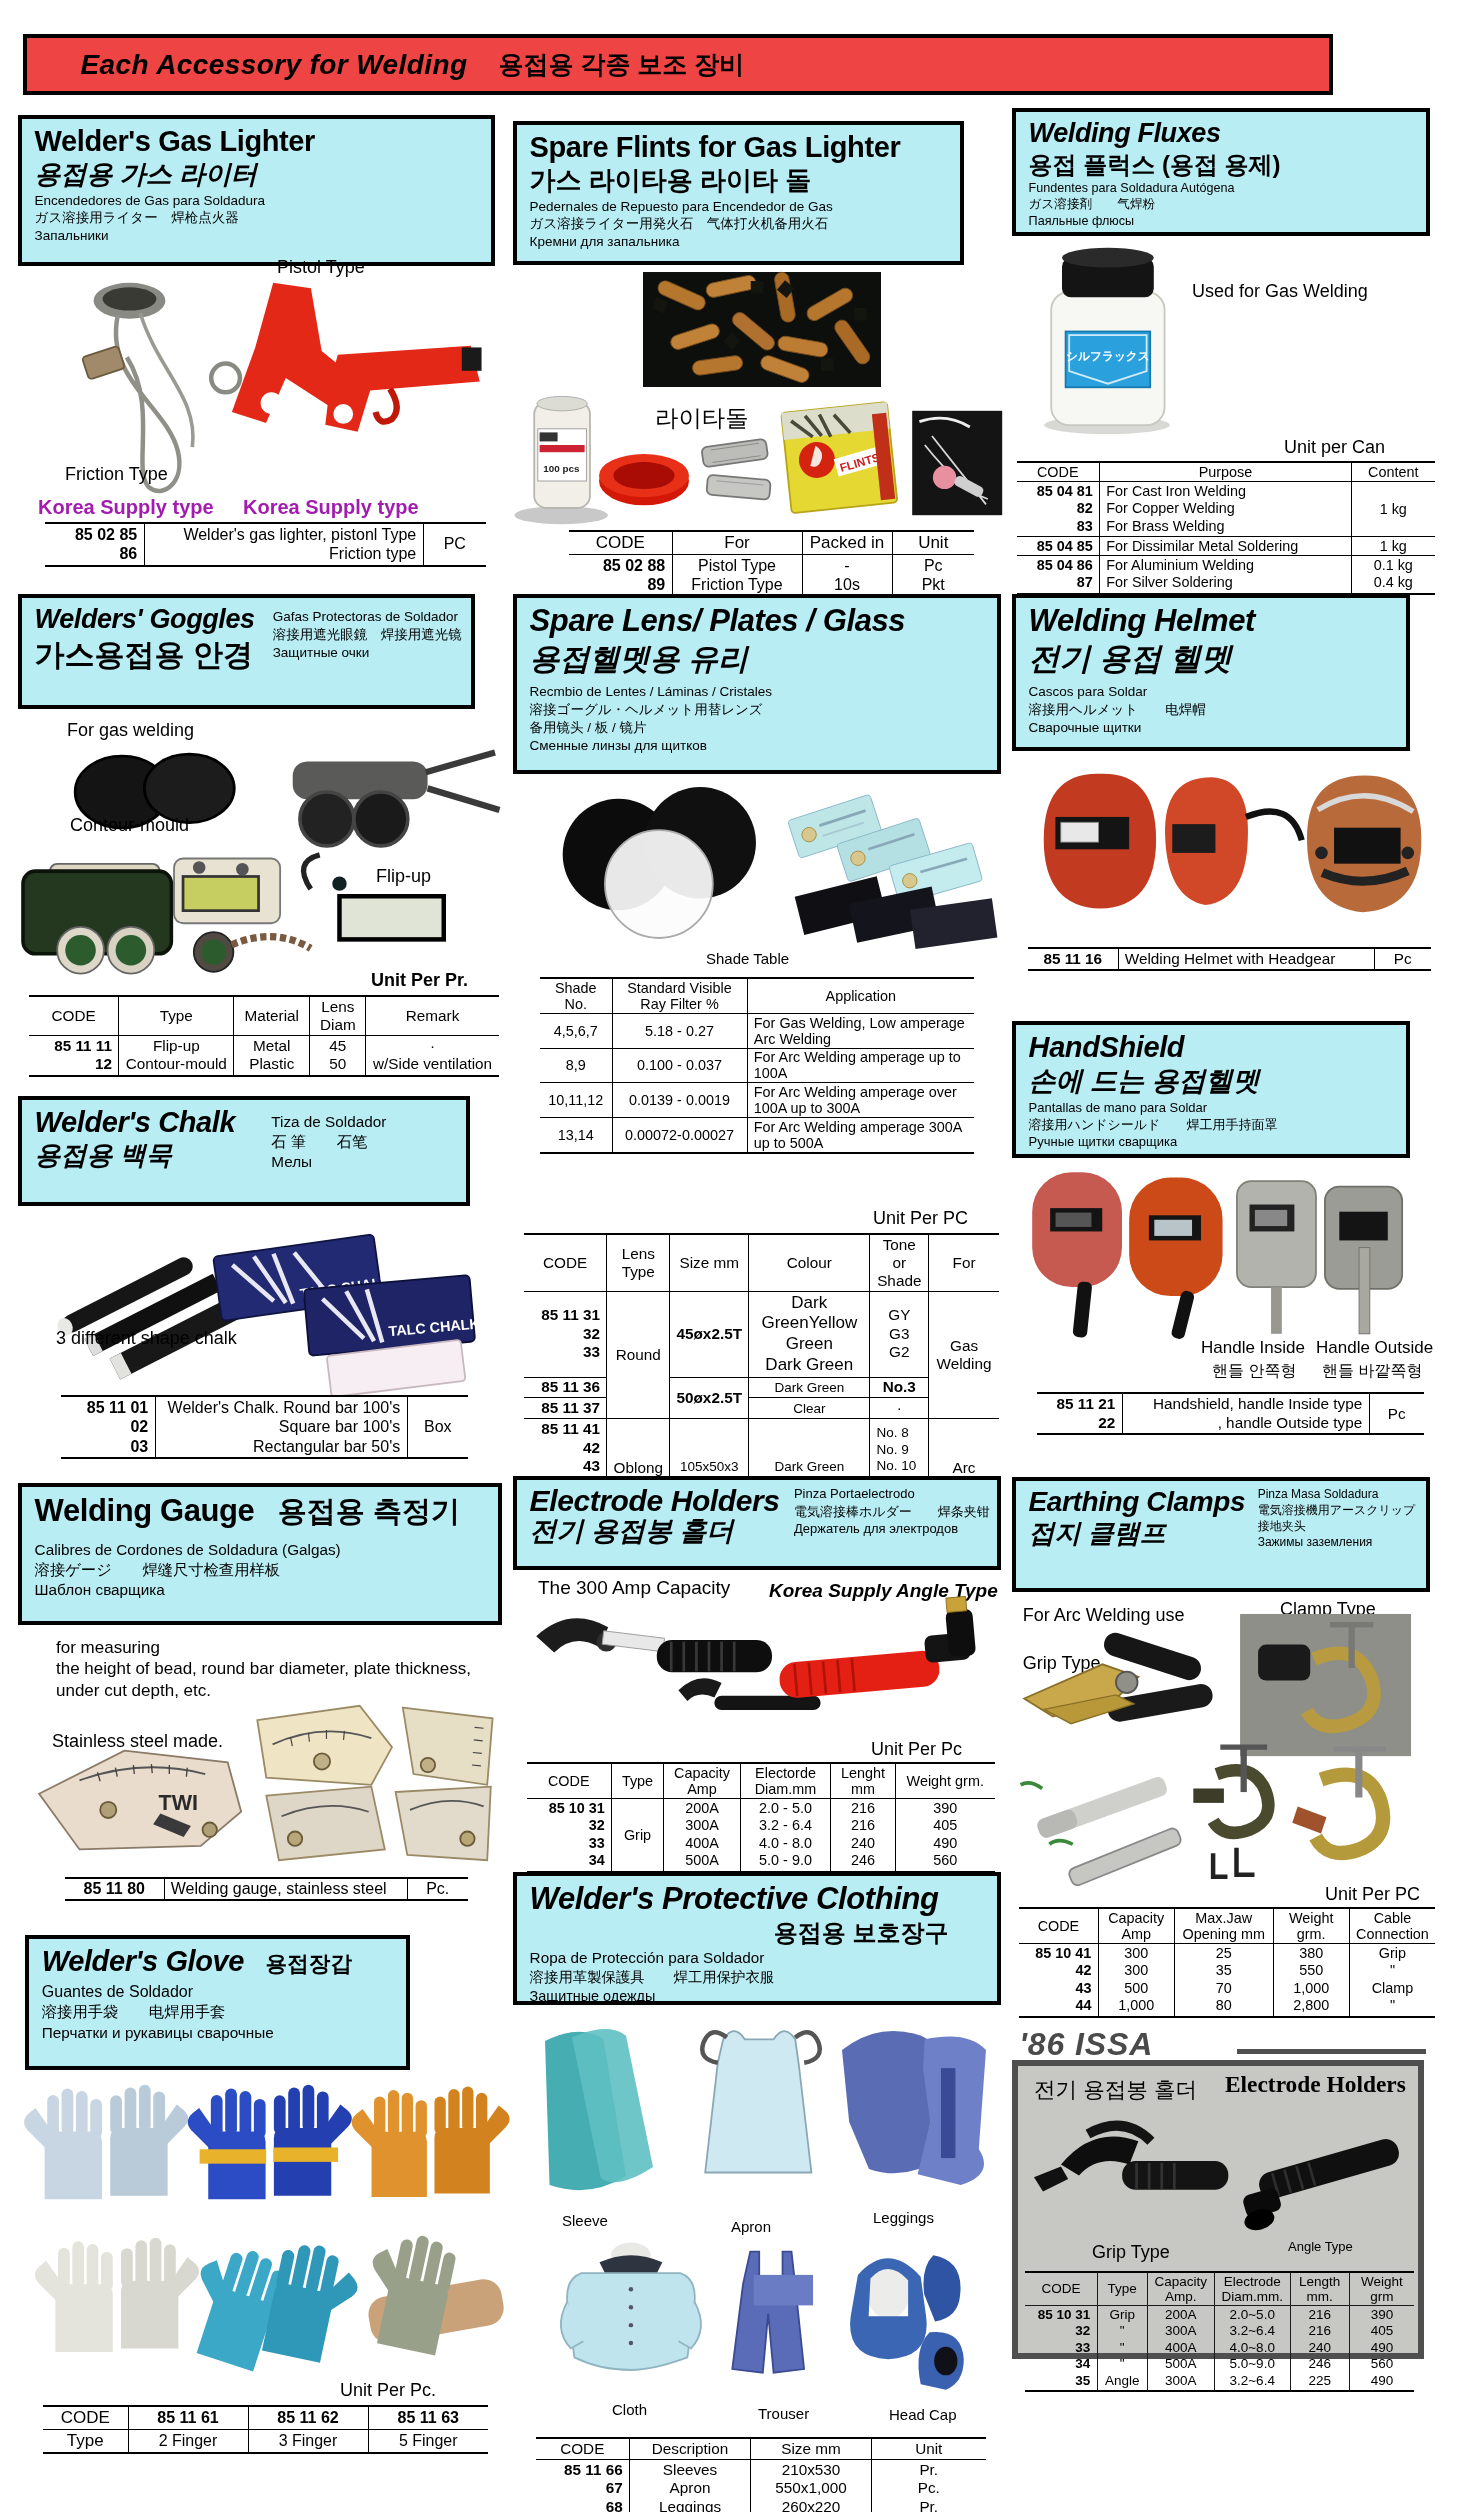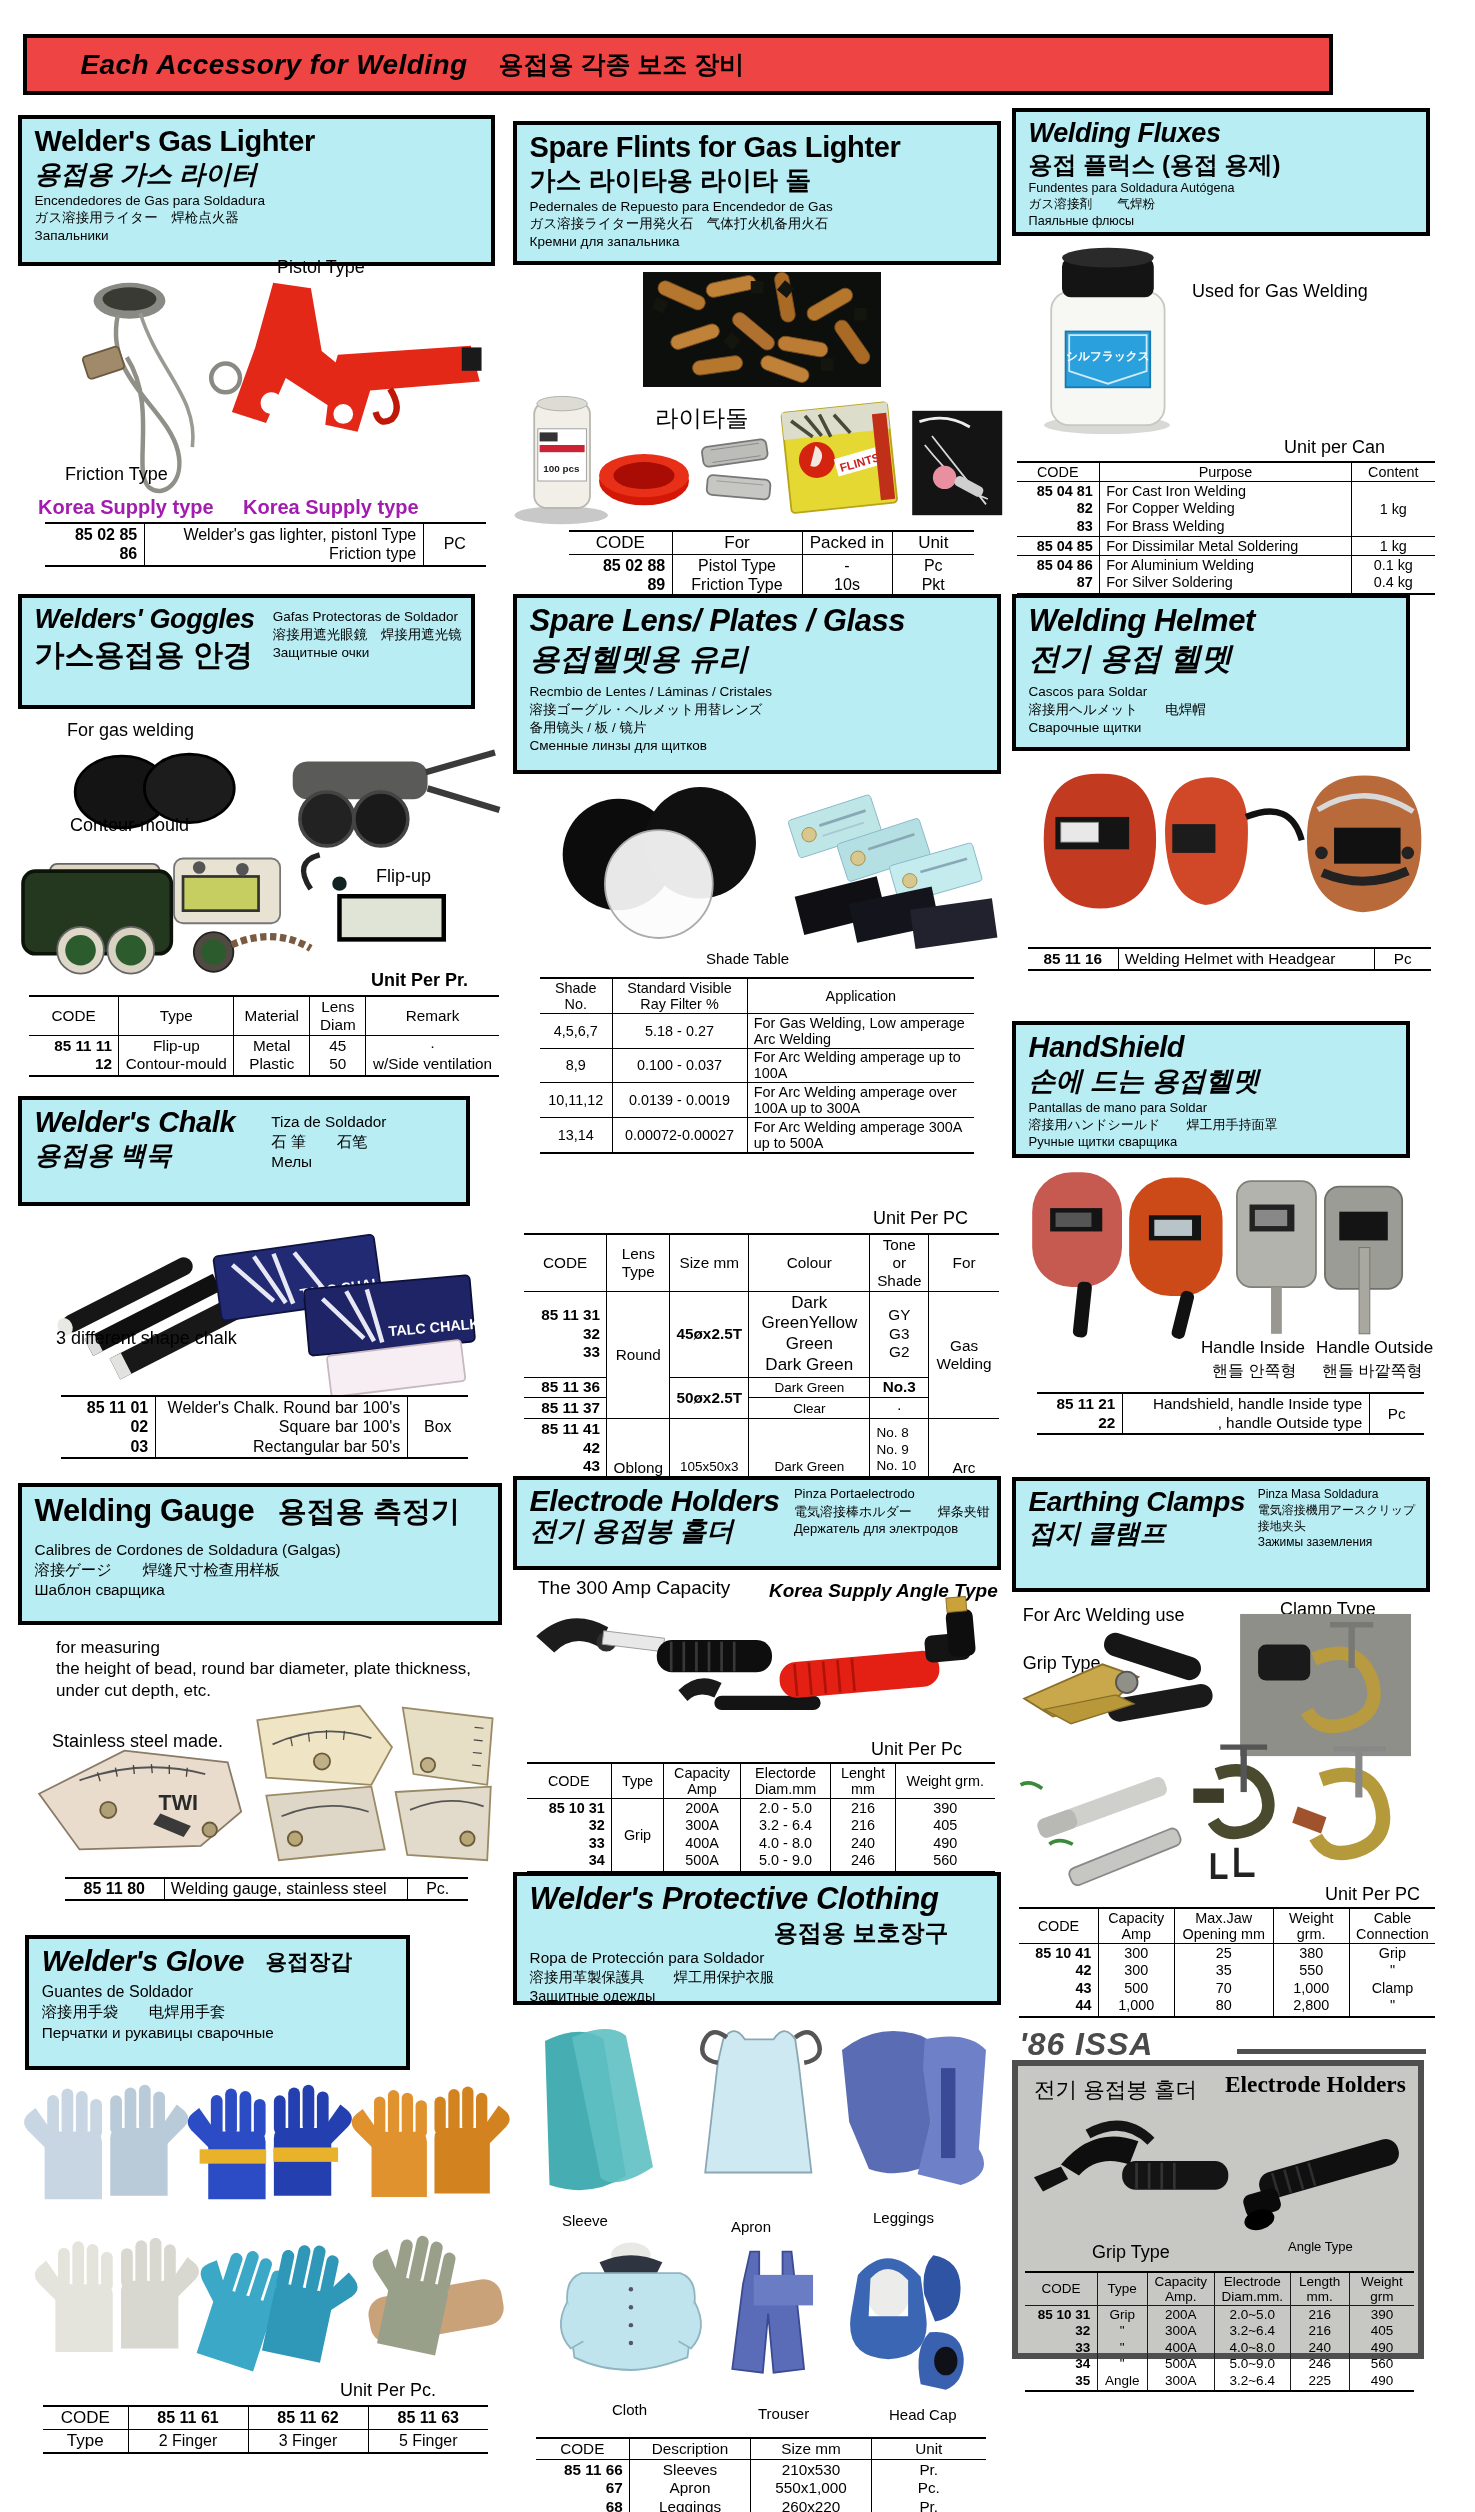--- a/index.html
+++ b/index.html
@@ -289,21 +289,21 @@
         <td class="code ce" style="width:99px">85 11 80</td>
         <td class="le" style="width:243px">Welding gauge, stainless steel</td>
         <td class="ce">Pc.</td>
       </tr>
     </tbody>
       </table>
   </section>
 
   <section class="sec" style="left:18px;top:1935px;width:493px;height:549px">
     <div class="hd" style="left:7.2px;top:0;width:385px;height:135px">
-      <div class="row" style="gap:21.6px;align-items:center">
+      <div class="row" style="gap:21.6px;align-items:flex-end">
         <span class="t it">Welder's Glove</span>
         <span class="k up" style="font-size:21.6px">용접장갑</span>
       </div>
       <div class="s" style="font-size:16px;margin-top:3.6px">Guantes de Soldador</div>
       <div class="s" style="font-size:15.3px">溶接用手袋　　电焊用手套</div>
       <div class="s" style="font-size:15.3px">Перчатки и рукавицы сварочные</div>
     </div>
     <svg class="ill" style="left:0;top:144px" width="490" height="297" viewBox="0 0 545 330">
       <defs>
           <g id="gl">
@@ -365,21 +365,21 @@
         <td class="h">Type</td>
         <td class="ce">2 Finger</td>
         <td class="ce">3 Finger</td>
         <td class="ce">5 Finger</td>
       </tr>
     </tbody>
       </table>
   </section>
 
   <section class="sec" style="left:513px;top:121px;width:493px;height:466px">
-    <div class="hd" style="left:0;top:0;width:488px;height:144px">
+    <div class="hd" style="left:0;top:0;width:451px;height:144px">
       <div class="t">Spare Flints for Gas Lighter</div>
       <div class="k up">가스 라이타용 라이타 돌</div>
       <div class="s">Pedernales de Repuesto para Encendedor de Gas</div>
       <div class="s">ガス溶接ライター用発火石　气体打火机备用火石</div>
       <div class="s">Кремни для запальника</div>
     </div>
     <svg class="ill" style="left:130px;top:151px" width="238" height="115" viewBox="0 0 265 128">
       <rect width="265" height="128" fill="#0d0f0c"></rect>
       <g stroke="#7a4e1c" stroke-width="1">
         <rect x="15" y="18" width="56" height="16" rx="8" fill="#b5762e" transform="rotate(24 43 26)"></rect>

